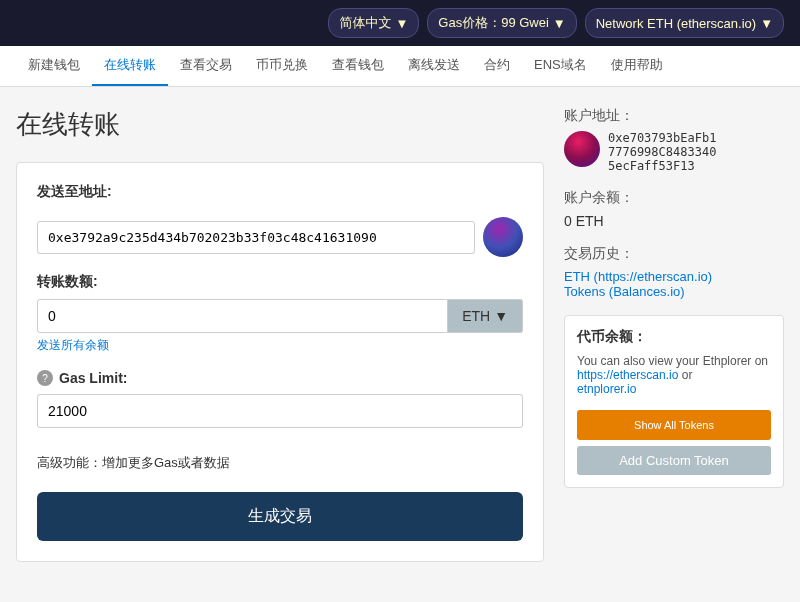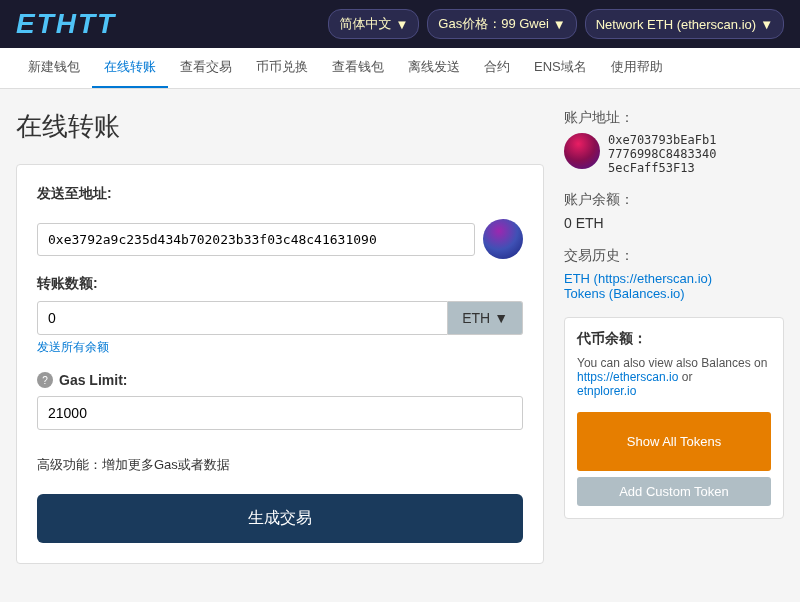--- a/index.html
+++ b/index.html
@@ -264,26 +264,26 @@
       margin-bottom: 4px;
     }
     .token-card-link {
       color: #0078d4;
       font-size: 12px;
       cursor: pointer;
       text-decoration: none;
     }
     .show-all-btn {
       width: 100%;
-      padding: 22px;
+      padding: 9px;
       background: #e67e00;
       color: #fff;
       border: none;
       border-radius: 3px;
-      font-size: 13px;
+      font-size: 11px;
       cursor: pointer;
       margin-top: 10px;
       margin-bottom: 6px;
     }
     .add-custom-btn {
       width: 100%;
       padding: 7px;
       background: #b0bec5;
       color: #fff;
       border: none;
@@ -295,21 +295,20 @@
     
     .identicon-blue {
       background: radial-gradient(circle at 35% 35%, #7c4dff, #1565c0, #0d47a1);
       border-radius: 50%;
     }
   </style>
 </head>
 <body>
 
 <div class="header">
-  <div class="logo">ETHTT</div>
   <div class="header-controls">
     <div class="header-select">
       <span>简体中文</span>
       <span>▼</span>
     </div>
     <div class="header-select">
       <span>Gas价格：99 Gwei</span>
       <span>▼</span>
     </div>
     <div class="header-select">
@@ -403,21 +402,21 @@
 
     <div class="info-section">
       <div class="info-label">交易历史：</div>
       <a class="history-link">ETH (https://etherscan.io)</a>
       <a class="history-link">Tokens (Balances.io)</a>
     </div>
 
     <div class="token-card">
       <div class="token-card-title">代币余额：</div>
       <div class="token-card-desc">
-        <span>You can also view also Balances on</span>
+        <span>You can also view your Ethplorer on</span>
         <a class="token-card-link">https://etherscan.io</a>
         <span> or</span>
         <br>
         <a class="token-card-link">etnplorer.io</a>
       </div>
       <button class="show-all-btn">Show All Tokens</button>
       <button class="add-custom-btn">Add Custom Token</button>
     </div>
 
   </div>

